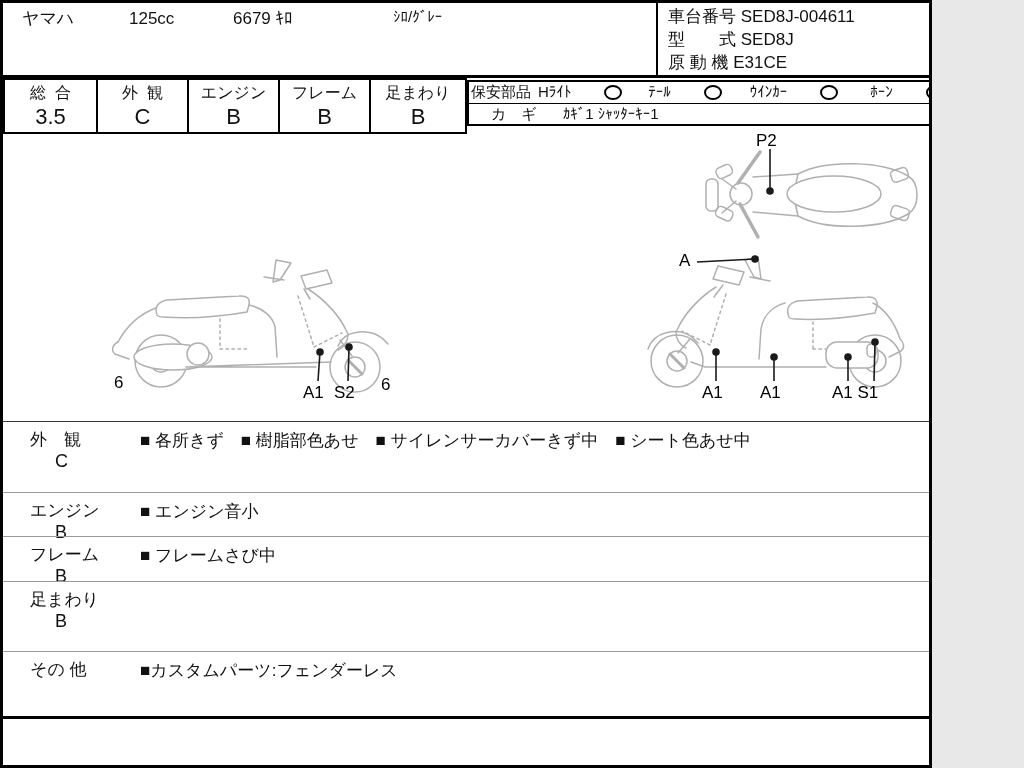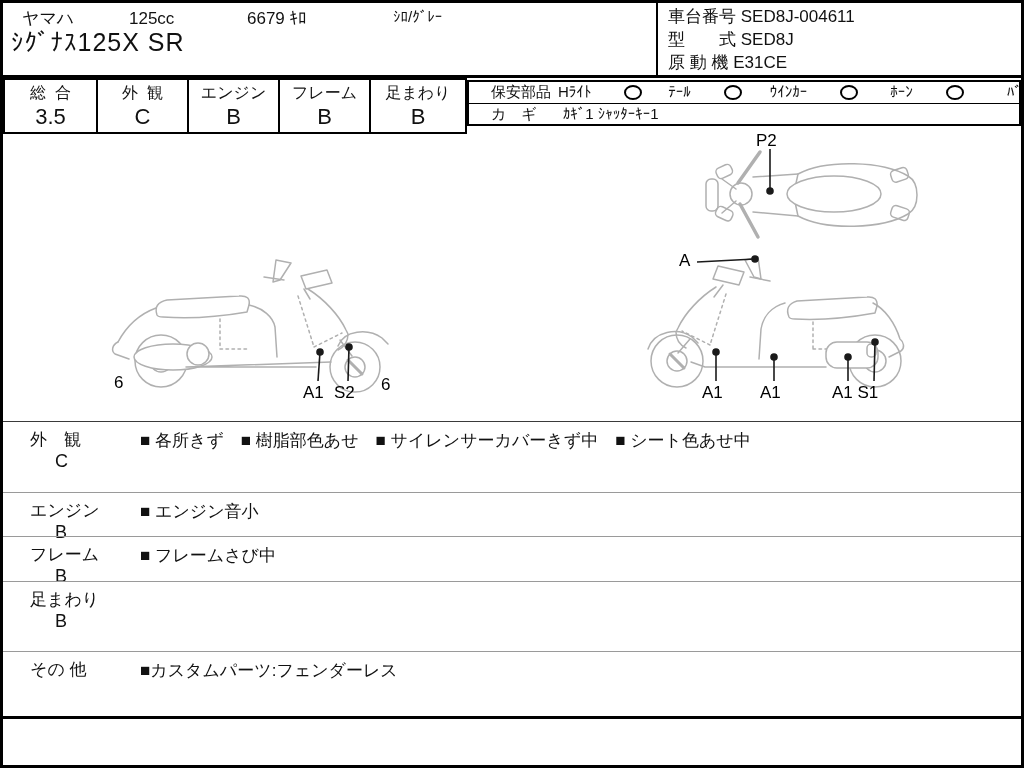--- a/index.html
+++ b/index.html
@@ -1,37 +1,37 @@
 <!DOCTYPE html>
 <html><head>
 <meta charset="utf-8">
 <style>
   html,body{margin:0;padding:0;background:#e8e8e8;}
   .page{
-    position:relative;width:1024px;height:768px;background:#fff;
+    position:relative;width:932px;height:768px;background:#fff;
     border:3px solid #000;box-sizing:border-box;overflow:hidden;
     font-family:"Liberation Sans","DejaVu Sans",sans-serif;color:#111;
   }
   .abs{position:absolute;}
   .t17{font-size:17px;line-height:1.2;white-space:pre;}
   .t15{font-size:15px;line-height:1.2;white-space:pre;}
   
   .hdr-divider{left:653px;top:0;width:2px;height:72px;background:#000;}
   .thickline{left:0;top:72px;width:1018px;height:3px;background:#000;}
   .model-name{font-size:25px;letter-spacing:1px;white-space:pre;}
   
   .gcell{position:absolute;top:75px;height:56px;border:2px solid #000;box-sizing:border-box;
          display:flex;flex-direction:column;align-items:center;justify-content:space-between;
          padding:3px 0 2px 0;background:#fff;}
   .gcell .glabel{font-size:16px;white-space:pre;text-align:center;}
   .gcell .gvalue{font-size:22px;}
   
   .safety{position:absolute;left:464px;top:77px;width:554px;height:46px;
           border:2px solid #000;box-sizing:border-box;display:flex;flex-direction:column;background:#fff;}
-  .safety .row1{flex:1;display:flex;align-items:center;border-bottom:1.5px solid #000;padding-left:22px;}
+  .safety .row1{flex:1;display:flex;align-items:center;border-bottom:1.5px solid #000;padding-left:2px;}
   .safety .row2{flex:1;display:flex;align-items:center;padding-left:22px;}
   .sp-item{display:flex;align-items:center;gap:28px;}
   .circle{display:inline-block;width:14px;height:11px;border:2.5px solid #000;border-radius:50%;margin-left:5px;}
   
   .diagram{position:absolute;left:8px;top:128px;width:1018px;height:290px;}
   .dlabel{position:absolute;font-size:17px;color:#000;white-space:pre;}
   
   .nrow{position:absolute;left:0;width:1018px;box-sizing:border-box;}
   .nlabel{position:absolute;left:27px;top:6px;font-size:17px;white-space:pre;}
   .ngrade{position:absolute;left:52px;top:29px;font-size:18px;}
@@ -40,23 +40,22 @@
   .sep-dark{border-top:1.5px solid #3a3a3a;}
   .blackline{left:0;top:713px;width:1018px;height:2.5px;background:#000;}
 </style>
 </head>
 <body>
 
 <div class="page">
 
   <div class="abs t17" style="left:19px;top:6px;">ヤマハ</div>
   <div class="abs t17" style="left:126px;top:6px;">125cc</div>
-  <div class="abs t17" style="left:244px;top:6px;"><span>6679</span> <span>ｷﾛ</span></div>
+  <div class="abs t17" style="left:230px;top:6px;"><span>6679</span> <span>ｷﾛ</span></div>
   <div class="abs t15" style="left:390px;top:5px;">ｼﾛ/ｸﾞﾚｰ</div>
-  <div class="abs model-name" style="left:8px;top:25px;">ｼｸﾞﾅｽ125X SR</div>
 
   <div class="abs t17" style="left:665px;top:4px;"><span>車台番号</span> <span>SED8J-004611</span></div>
   <div class="abs t17" style="left:665px;top:27px;"><span>型　　式</span> <span>SED8J</span></div>
   <div class="abs t17" style="left:665px;top:50px;"><span>原 動 機</span> <span>E31CE</span></div>
 
   <div class="abs hdr-divider"></div>
   <div class="abs thickline"></div>
 
   <div class="gcell" style="left:0;width:95px;">
     <span class="glabel">総  合</span>

